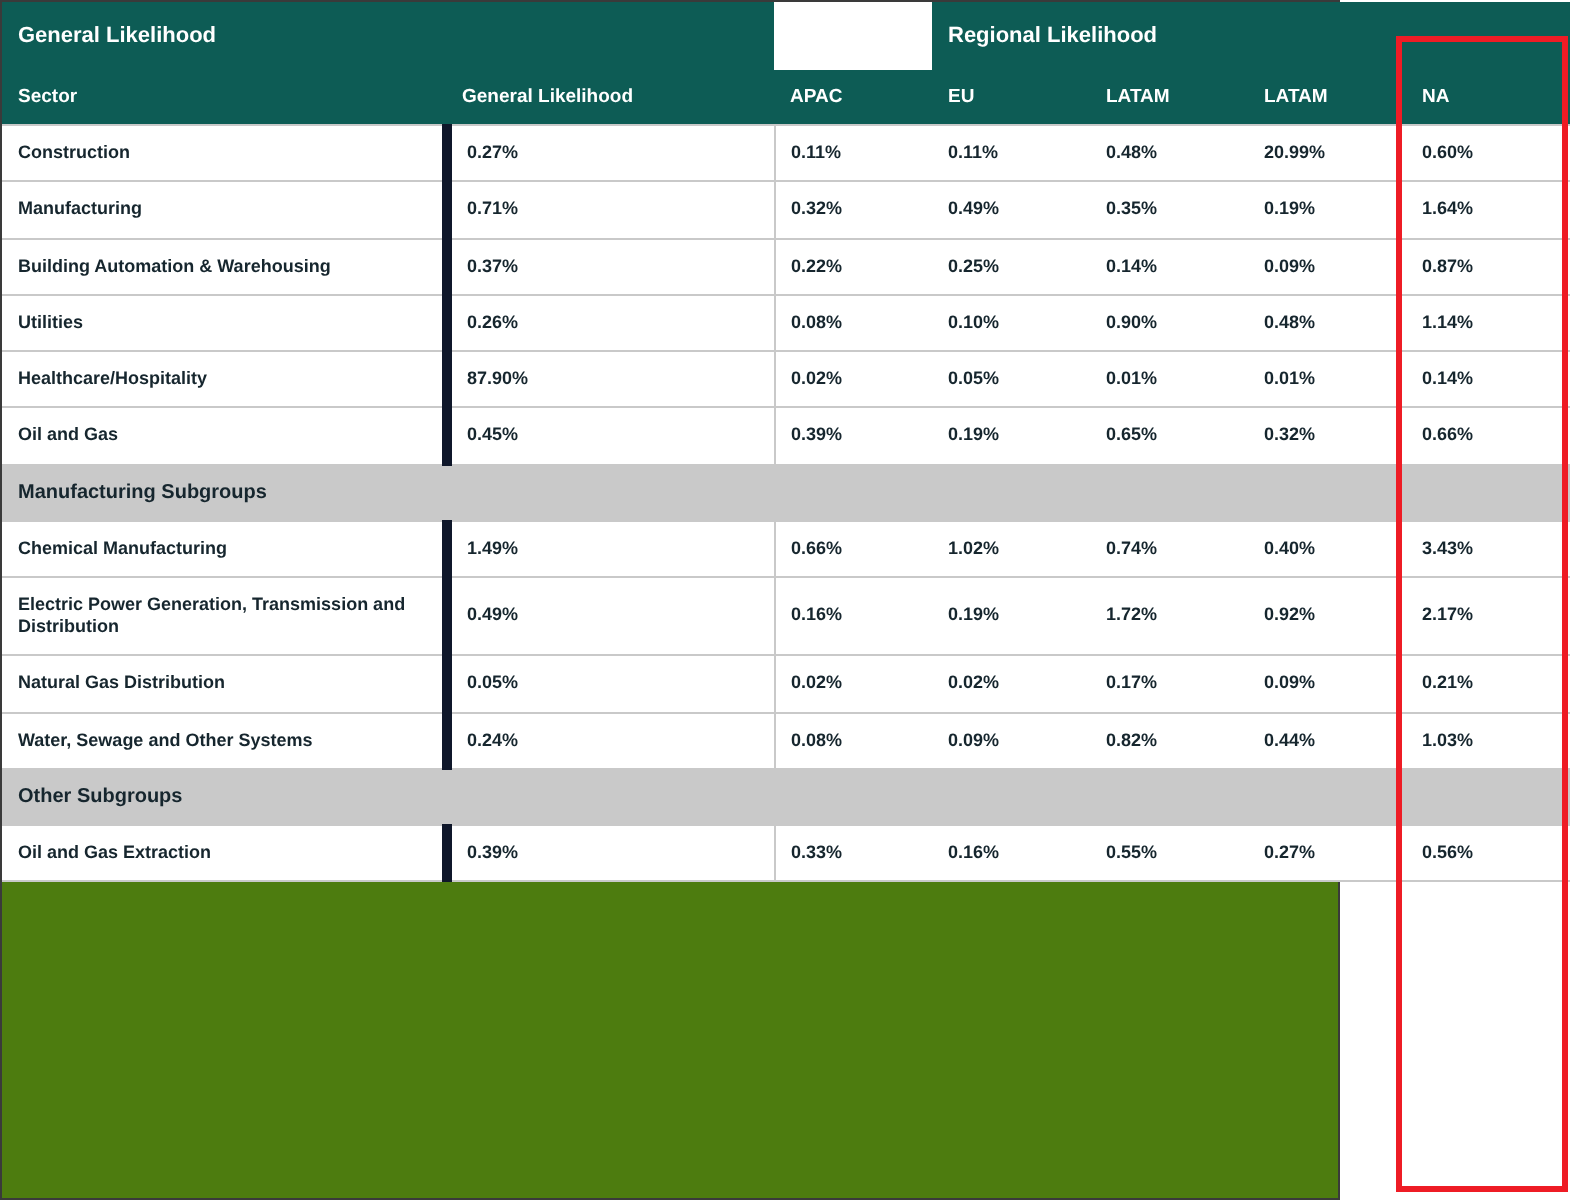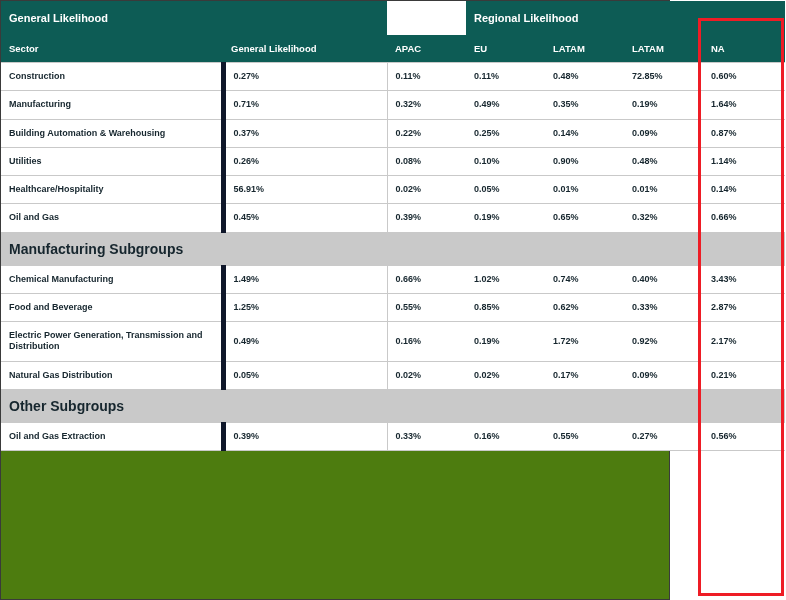--- a/index.html
+++ b/index.html
@@ -77,21 +77,21 @@
   tr.datarow td.apac,
   tr.datarow td.eu,
   tr.datarow td.imea,
   tr.datarow td.latam {
     border-right: none;
   }
   tr.subhead td {
     background: #c9c9c9;
     color: #16262e;
     font-weight: bold;
-    font-size: 14px;
+    font-size: 10px;
     padding: 8px 8px;
     border-top: 1px solid #c9c9c9;
     border-bottom: 1px solid #c9c9c9;
     vertical-align: middle;
   }
   .highlight-box {
     position: absolute;
     left: 697px;
     top: 17px;
     width: 86px;
@@ -132,21 +132,21 @@
         <td>NA</td>
       </tr>
     </tbody>
     <tbody id="rows-body">
         <tr class="datarow">
           <td class="sector">Construction</td>
           <td class="gen">0.27%</td>
           <td class="apac">0.11%</td>
           <td class="eu">0.11%</td>
           <td class="imea">0.48%</td>
-          <td class="latam">72.85%</td>
+          <td class="latam">20.99%</td>
           <td class="na">0.60%</td>
         </tr>
         <tr class="datarow">
           <td class="sector">Manufacturing</td>
           <td class="gen">0.71%</td>
           <td class="apac">0.32%</td>
           <td class="eu">0.49%</td>
           <td class="imea">0.35%</td>
           <td class="latam">0.19%</td>
           <td class="na">1.64%</td>
@@ -164,21 +164,21 @@
           <td class="sector">Utilities</td>
           <td class="gen">0.26%</td>
           <td class="apac">0.08%</td>
           <td class="eu">0.10%</td>
           <td class="imea">0.90%</td>
           <td class="latam">0.48%</td>
           <td class="na">1.14%</td>
         </tr>
         <tr class="datarow">
           <td class="sector">Healthcare/Hospitality</td>
-          <td class="gen">56.91%</td>
+          <td class="gen">87.90%</td>
           <td class="apac">0.02%</td>
           <td class="eu">0.05%</td>
           <td class="imea">0.01%</td>
           <td class="latam">0.01%</td>
           <td class="na">0.14%</td>
         </tr>
         <tr class="datarow">
           <td class="sector">Oil and Gas</td>
           <td class="gen">0.45%</td>
           <td class="apac">0.39%</td>
@@ -193,46 +193,46 @@
         <tr class="datarow">
           <td class="sector">Chemical Manufacturing</td>
           <td class="gen">1.49%</td>
           <td class="apac">0.66%</td>
           <td class="eu">1.02%</td>
           <td class="imea">0.74%</td>
           <td class="latam">0.40%</td>
           <td class="na">3.43%</td>
         </tr>
         <tr class="datarow">
-          <td class="sector">Food and Beverage</td>
-          <td class="gen">1.25%</td>
-          <td class="apac">0.55%</td>
-          <td class="eu">0.85%</td>
-          <td class="imea">0.62%</td>
-          <td class="latam">0.33%</td>
-          <td class="na">2.87%</td>
-        </tr>
-        <tr class="datarow">
           <td class="sector">Electric Power Generation, Transmission and Distribution</td>
           <td class="gen">0.49%</td>
           <td class="apac">0.16%</td>
           <td class="eu">0.19%</td>
           <td class="imea">1.72%</td>
           <td class="latam">0.92%</td>
           <td class="na">2.17%</td>
         </tr>
         <tr class="datarow">
           <td class="sector">Natural Gas Distribution</td>
           <td class="gen">0.05%</td>
           <td class="apac">0.02%</td>
           <td class="eu">0.02%</td>
           <td class="imea">0.17%</td>
           <td class="latam">0.09%</td>
           <td class="na">0.21%</td>
         </tr>
+        <tr class="datarow">
+          <td class="sector">Water, Sewage and Other Systems</td>
+          <td class="gen">0.24%</td>
+          <td class="apac">0.08%</td>
+          <td class="eu">0.09%</td>
+          <td class="imea">0.82%</td>
+          <td class="latam">0.44%</td>
+          <td class="na">1.03%</td>
+        </tr>
         <tr class="subhead">
           <td colspan="7">Other Subgroups</td>
         </tr>
         <tr class="datarow">
           <td class="sector">Oil and Gas Extraction</td>
           <td class="gen">0.39%</td>
           <td class="apac">0.33%</td>
           <td class="eu">0.16%</td>
           <td class="imea">0.55%</td>
           <td class="latam">0.27%</td>

